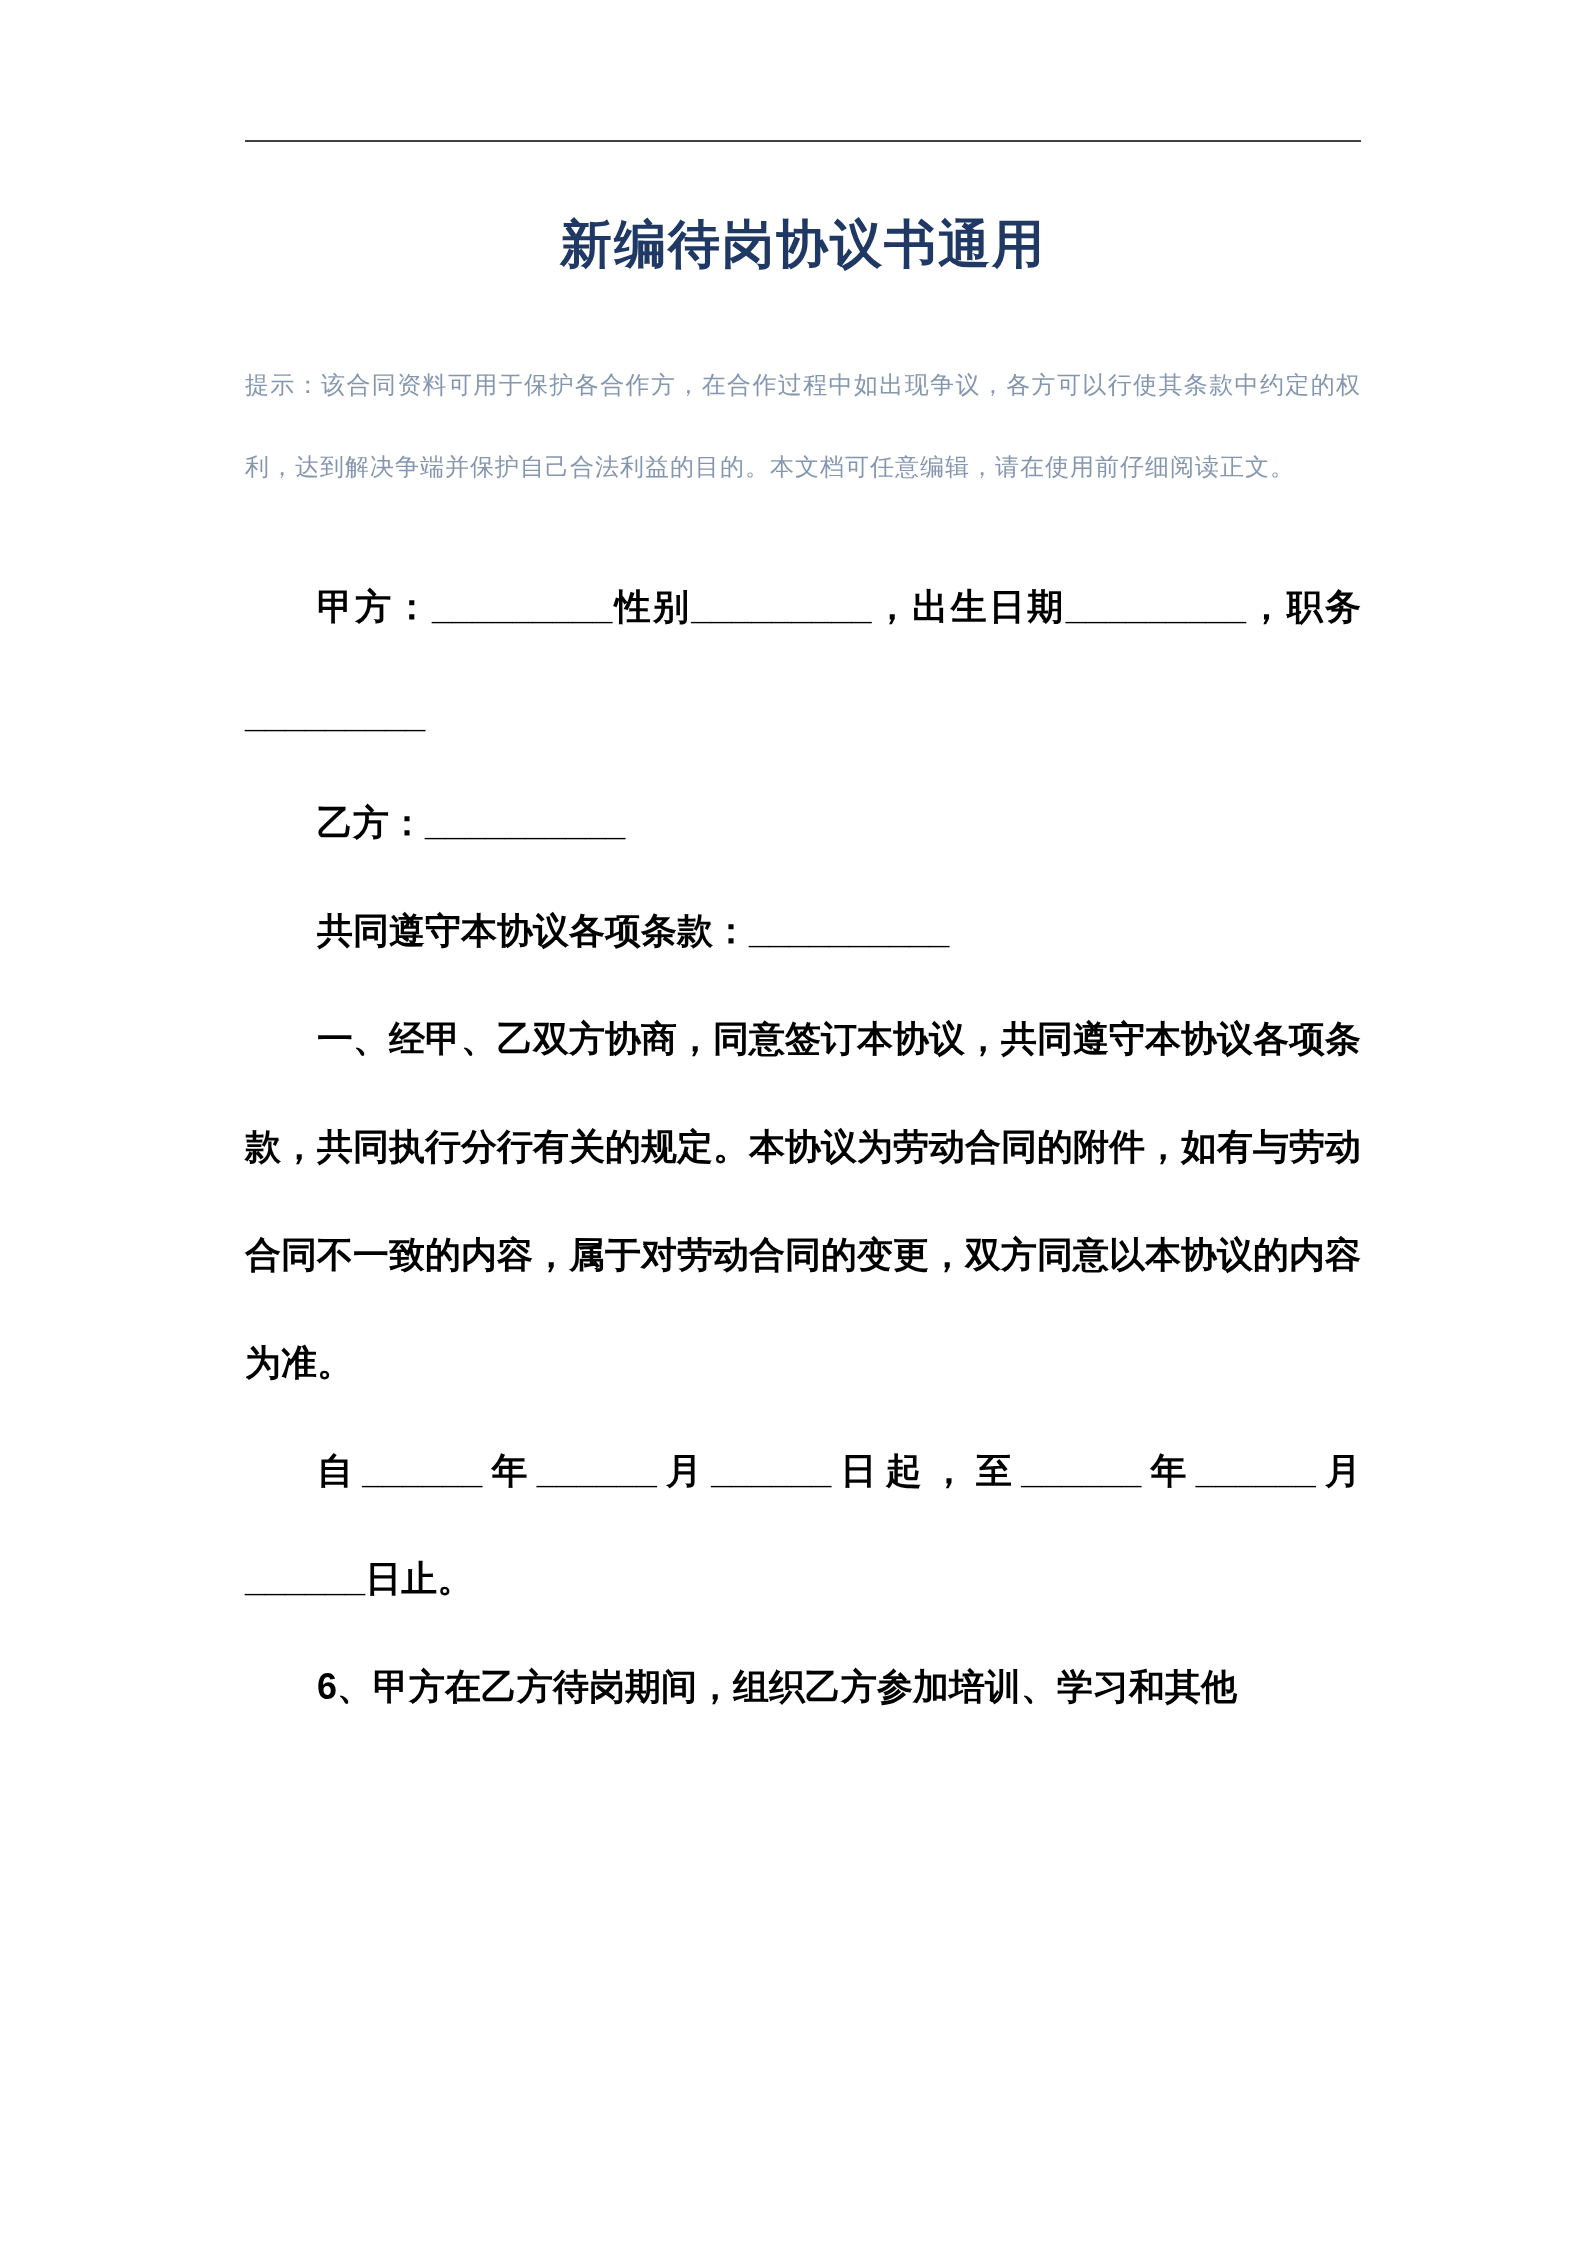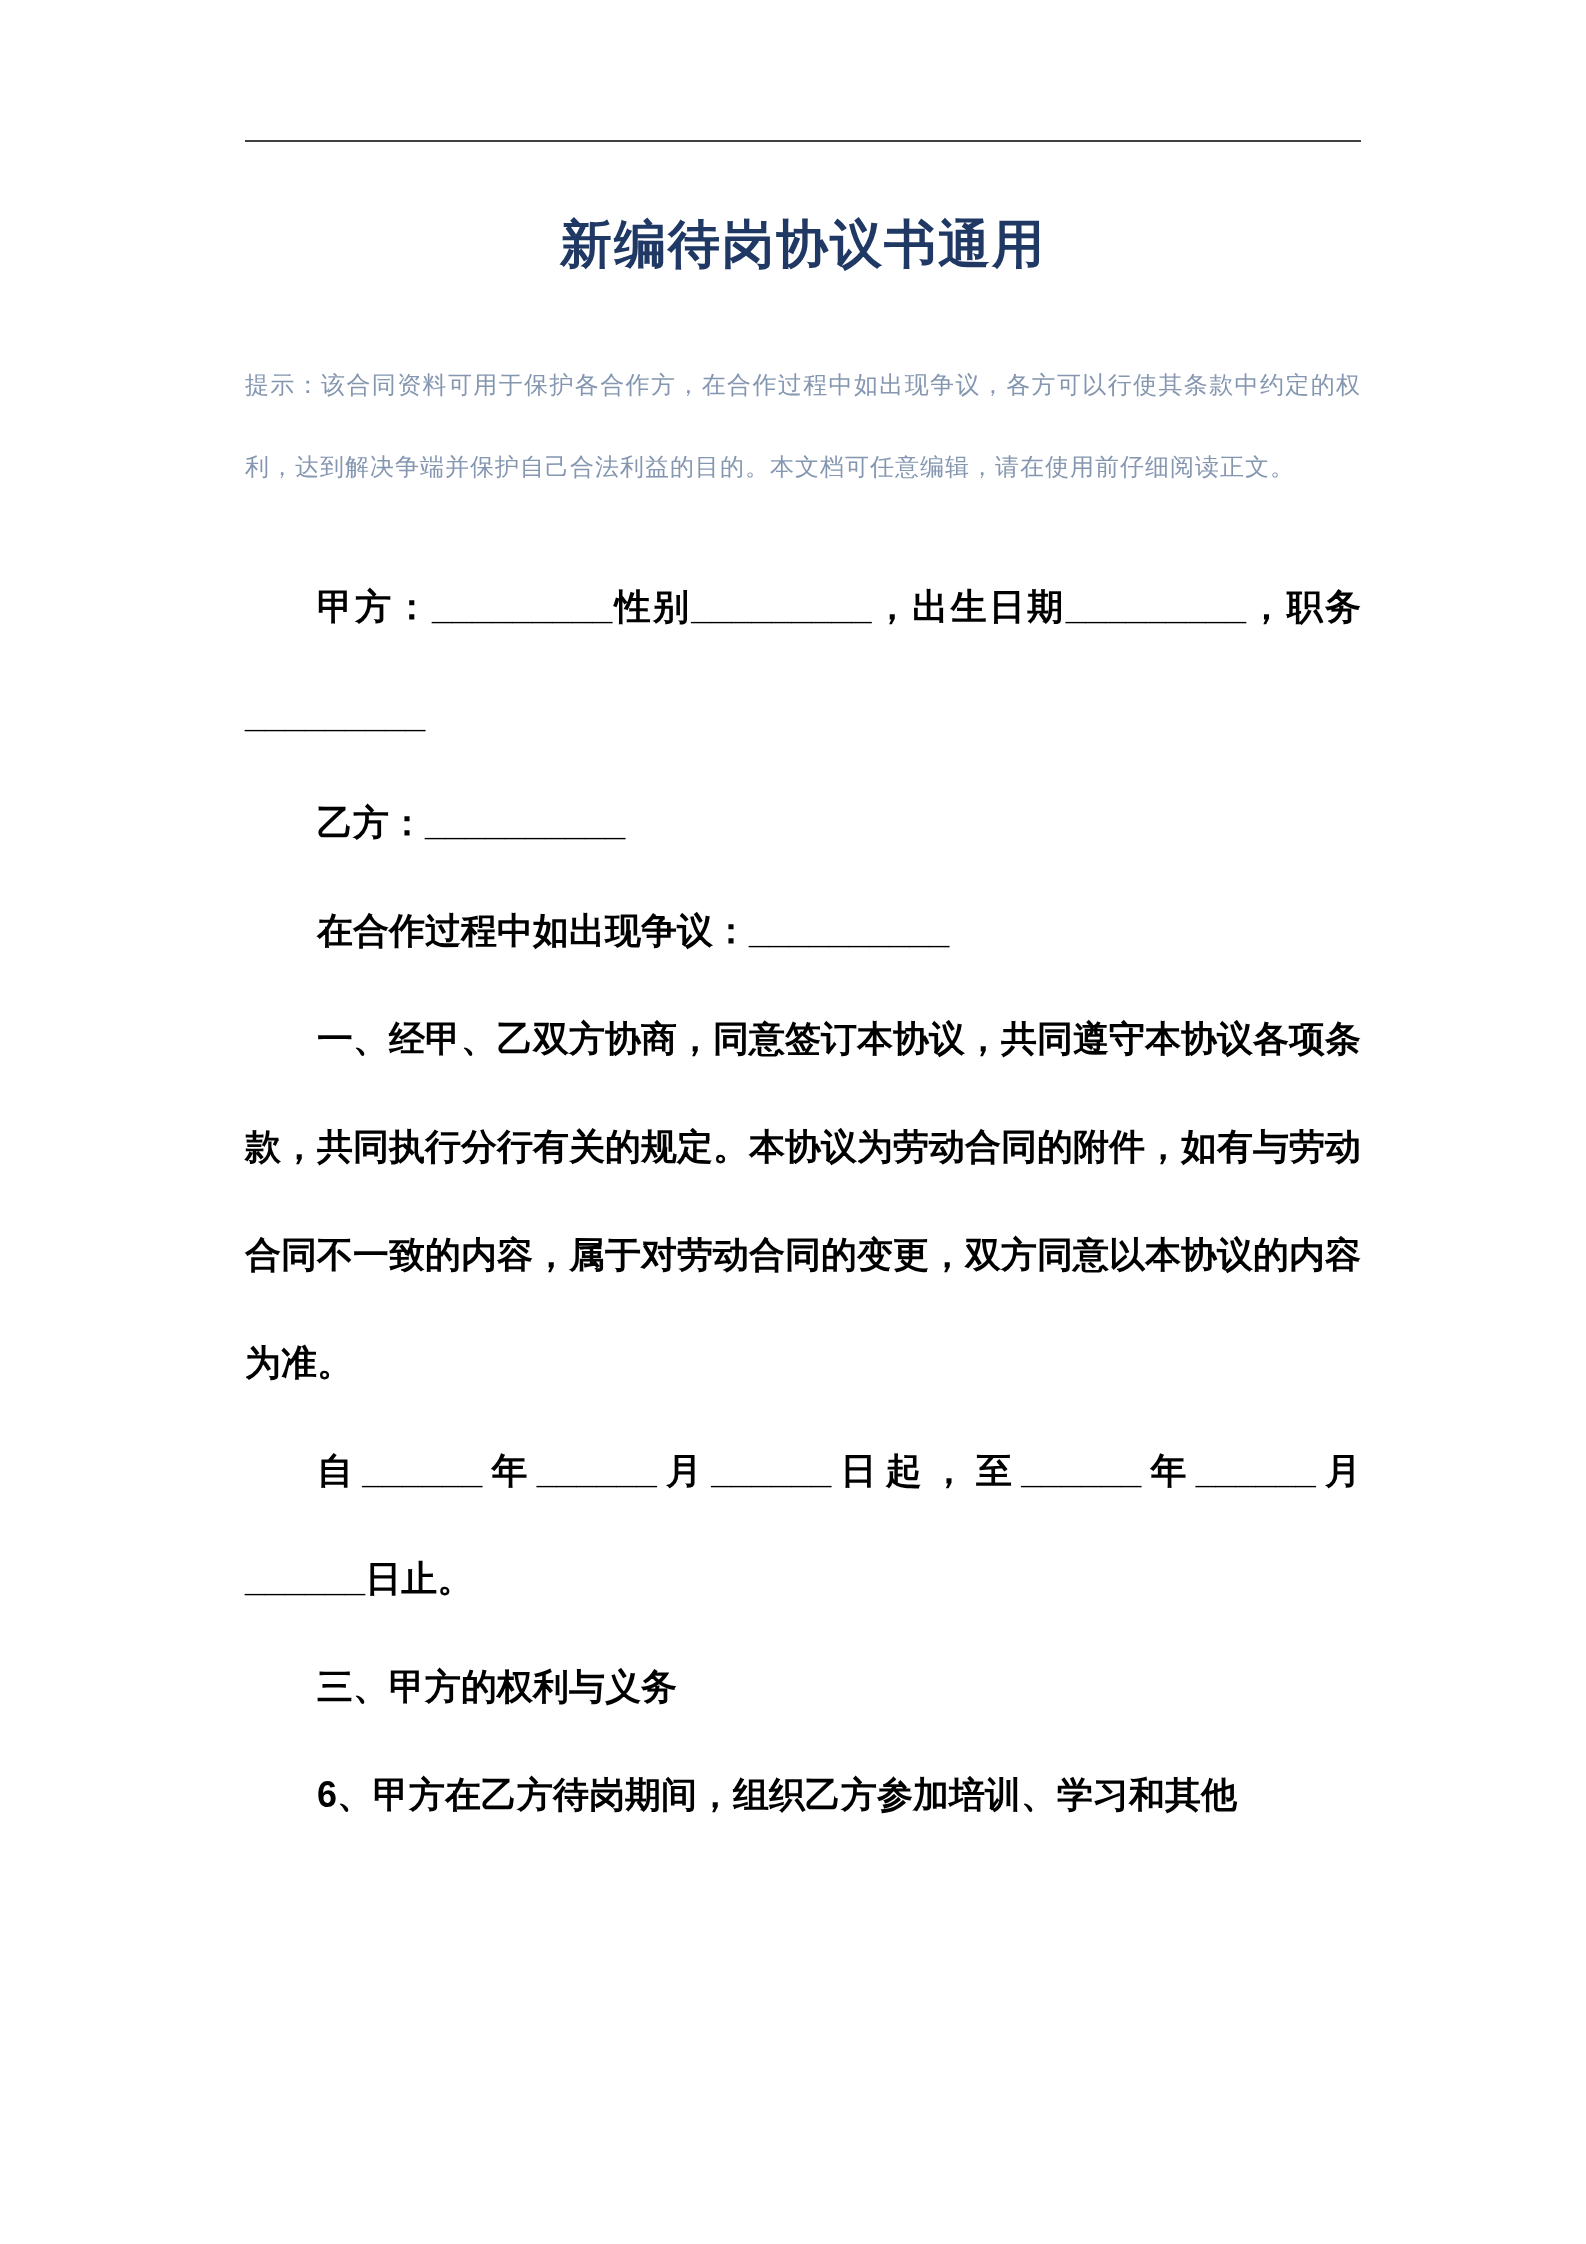--- a/index.html
+++ b/index.html
@@ -66,28 +66,27 @@
     <h1 class="doc-title">新编待岗协议书通用</h1>
 
     <p class="notice">提示：该合同资料可用于保护各合作方，在合作过程中如出现争议，各方可以行使其条款中约定的权利，达到解决争端并保护自己合法利益的目的。本文档可任意编辑，请在使用前仔细阅读正文。</p>
 
     <div class="body-text">
 
       <p class="para">甲方：_________性别_________，出生日期_________，职务_________</p>
 
       <p class="para">乙方：__________</p>
 
-      <p class="para">在合作过程中如出现争议：__________</p>
+      <p class="para">共同遵守本协议各项条款：__________</p>
 
       <p class="para">一、经甲、乙双方协商，同意签订本协议，共同遵守本协议各项条款，共同执行分行有关的规定。本协议为劳动合同的附件，如有与劳动合同不一致的内容，属于对劳动合同的变更，双方同意以本协议的内容为准。</p>
 
 
       <p class="para">自______年______月______日起，至______年______月______日止。</p>
 
-      <p class="para">三、甲方的权利与义务</p>
 
       <p class="para">6、甲方在乙方待岗期间，组织乙方参加培训、学习和其他</p>
 
     </div>
 
   </div>
 
 </div>
 
 </body></html>

